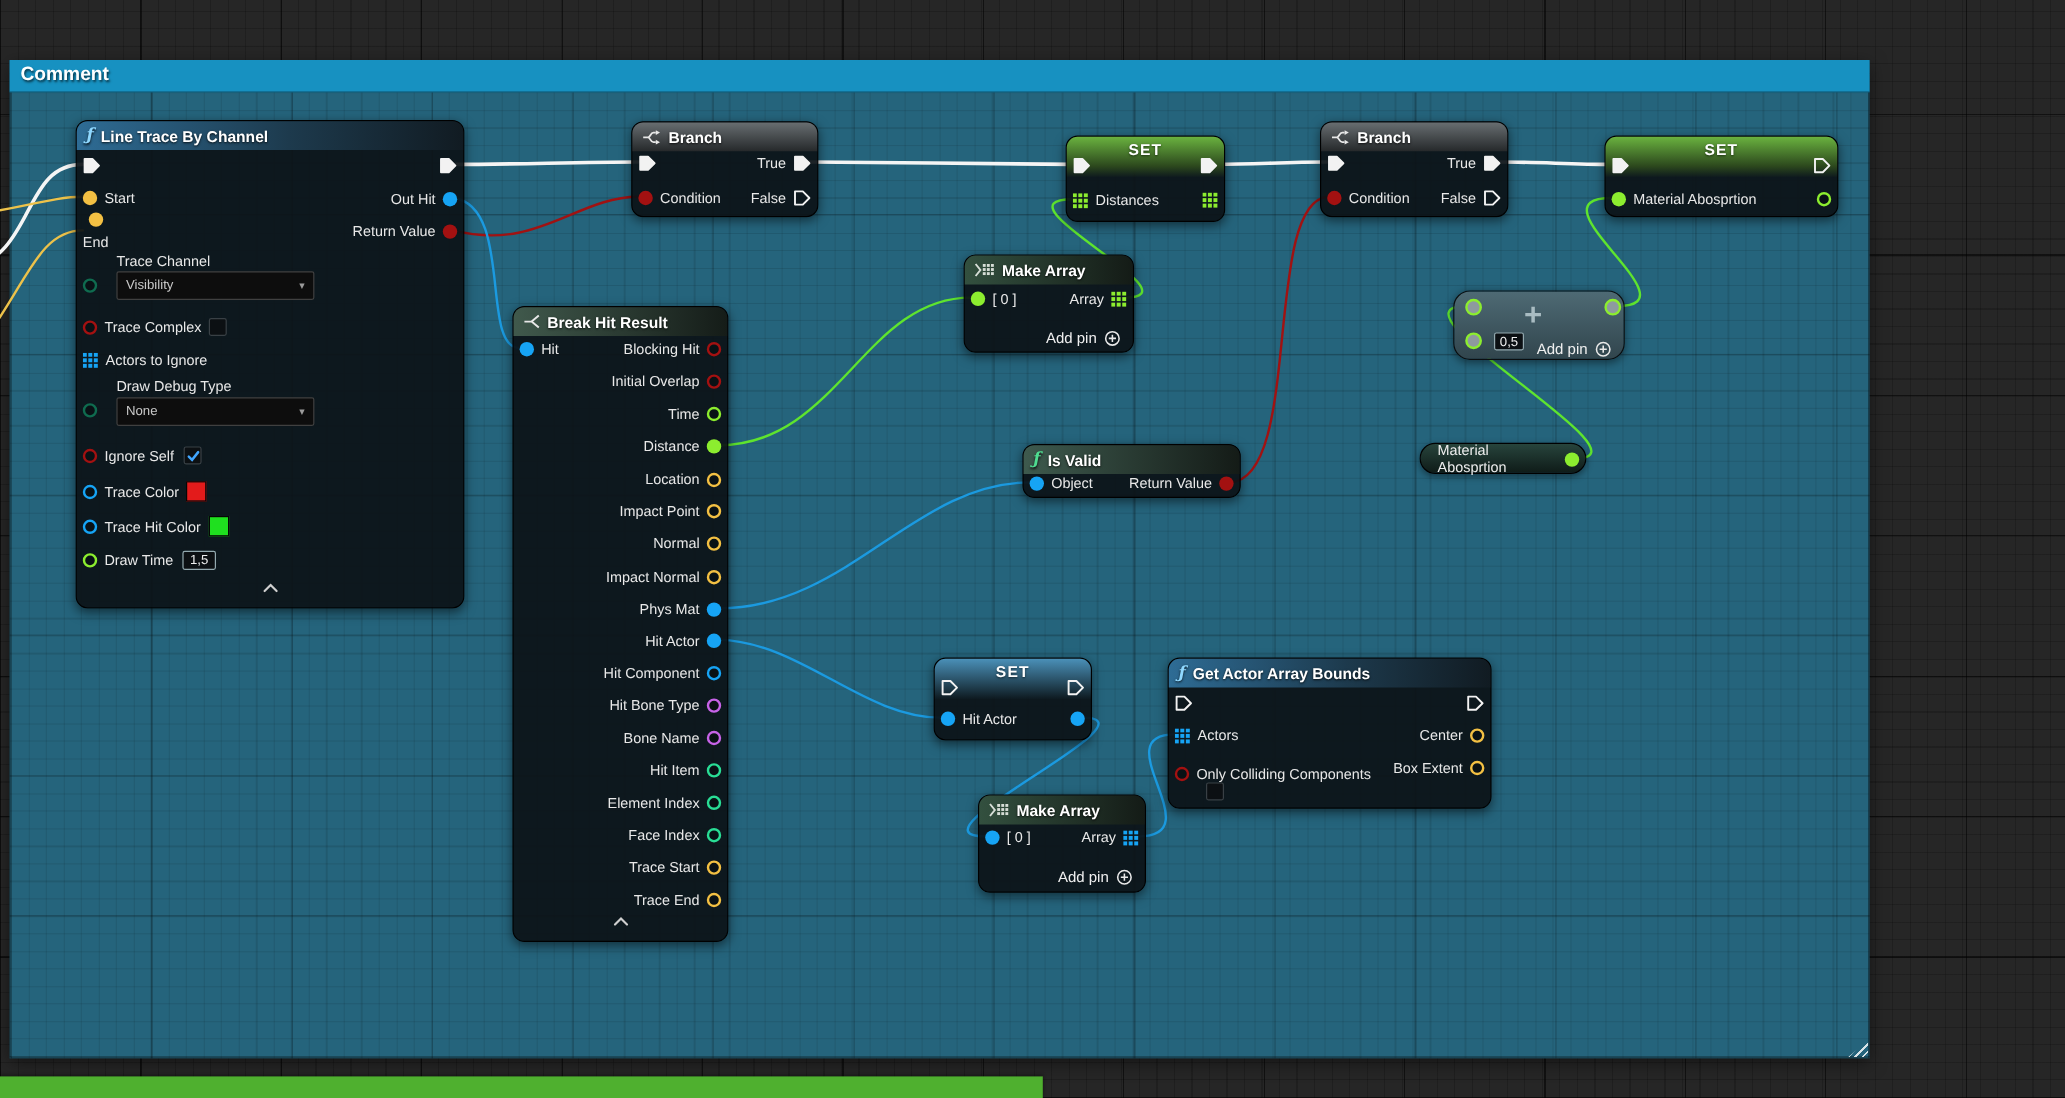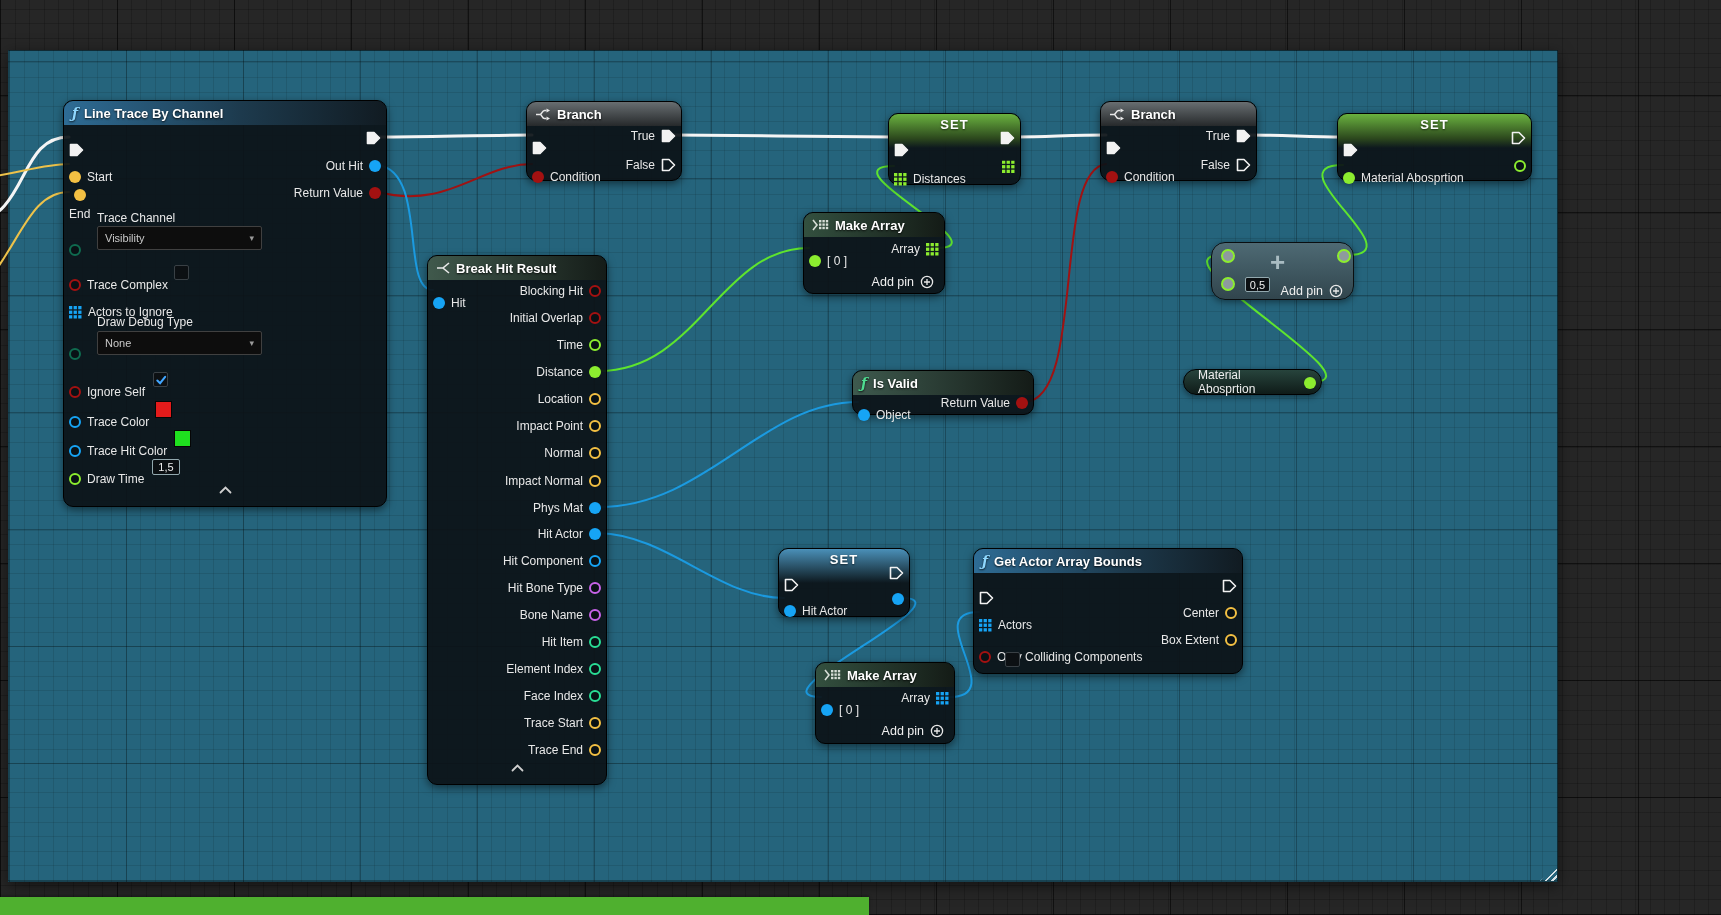--- a/index.html
+++ b/index.html
@@ -39,21 +39,21 @@
   .hdr-makearray{background:linear-gradient(90deg,#33503f,#141b16);}
   .hdr-isvalid{background:linear-gradient(90deg,#3e5a4e,#141b17);}
   .set-band{position:absolute;left:0;top:0;right:0;height:34px;border-radius:9px 9px 0 0;text-align:center;
     color:#fff;font-weight:bold;font-size:13px;letter-spacing:1px;padding-top:3px;box-sizing:border-box;
     text-shadow:0 1px 2px rgba(0,0,0,.6);}
   .band-green{background:linear-gradient(180deg,#6ab23f 0%,#2c481d 72%,rgba(20,30,15,0) 100%);}
   .band-blue{background:linear-gradient(180deg,#4a90b8 0%,#1e3a49 72%,rgba(10,25,35,0) 100%);}
   .fico{font-family:"DejaVu Serif",serif;font-style:italic;font-weight:bold;font-size:14px;line-height:14px;}
   .pin{position:absolute;display:flex;align-items:center;gap:6px;transform:translateY(-50%);
     font-size:12px;color:#e8e8e8;white-space:nowrap;}
-  .pin.left{left:5px;margin-top:12px;}
+  .pin.left{left:5px;}
   .pin.right{right:5px;flex-direction:row-reverse;}
   .dot{width:12px;height:12px;border-radius:50%;box-sizing:border-box;flex:none;}
   .dot.hollow{border:2.5px solid;background:rgba(8,12,15,.55);}
   .glyph{display:flex;align-items:center;flex:none;}
   .ringpin{position:absolute;width:14px;height:14px;border-radius:50%;border:2.5px solid #56d93c;
     background:#8e9a9e;box-sizing:border-box;transform:translate(-50%,-50%);}
   .widget-label{position:absolute;font-size:12px;color:#e8e8e8;white-space:nowrap;}
   .select{position:absolute;background:#0d0d0d;border:1px solid #404040;border-radius:2px;color:#c9c9c9;
     font-size:11px;display:flex;align-items:center;justify-content:space-between;padding:0 7px;box-sizing:border-box;}
   .select .chev{color:#9b9b9b;font-size:9px;}
@@ -70,20 +70,23 @@
     padding:0 26px 0 14px;box-sizing:border-box;}
   .addnode{background:linear-gradient(180deg,#4e6a74,#31454d);border:1px solid #0a0e10;border-radius:14px;
     box-shadow:0 2px 7px rgba(0,0,0,.45);}
 </style>
 </head>
 <body>
 
 <div id="canvas">
   <div id="comment" style="left: 8px; top: 50px; width: 1550px; height: 832px;">
     <div class="comment-body"></div>
+    <div class="comment-header" style="height: 27px;">
+      <span class="comment-title">Comment</span>
+    </div>
     <div class="resize-handle"></div>
   </div>
   <svg id="wires" width="1721" height="915">
       <path d="M -28 225 C 30 212 18 137 69 137" fill="none" stroke="#f5f5f5" stroke-width="3" stroke-linecap="round"></path>
       <path d="M 379 137 C 430 137 482 135 532 135" fill="none" stroke="#f5f5f5" stroke-width="3" stroke-linecap="round"></path>
       <path d="M 674 135 C 740 135 832 137 894 137" fill="none" stroke="#f5f5f5" stroke-width="3" stroke-linecap="round"></path>
       <path d="M 1013 137 C 1046 137 1070 135 1106 135" fill="none" stroke="#f5f5f5" stroke-width="3" stroke-linecap="round"></path>
       <path d="M 1249 135 C 1283 135 1309 137 1343 137" fill="none" stroke="#f5f5f5" stroke-width="3" stroke-linecap="round"></path>
       <path d="M -28 180 C 20 173 44 164 69 164" fill="none" stroke="#edc24a" stroke-width="2" stroke-linecap="round"></path>
       <path d="M -24 295 C 20 248 28 192 69 192" fill="none" stroke="#edc24a" stroke-width="2" stroke-linecap="round"></path>
@@ -464,21 +467,21 @@
             <span class="dot hollow" style="border-color: rgb(140, 237, 47);"></span>
           </span>
           <span>Time</span>
         </div>
         <div class="pin right" style="top: 116px;">
           <span class="glyph">
             <span class="dot" style="background: rgb(140, 237, 47);"></span>
           </span>
           <span>Distance</span>
         </div>
-        <div class="pin right" style="top: 143px;">
+        <div class="pin right" style="top: 143px; align-items: flex-end;">
           <span class="glyph">
             <span class="dot hollow" style="border-color: rgb(243, 192, 67);"></span>
           </span>
           <span>Location</span>
         </div>
         <div class="pin right" style="top: 170px;">
           <span class="glyph">
             <span class="dot hollow" style="border-color: rgb(243, 192, 67);"></span>
           </span>
           <span>Impact Point</span>

